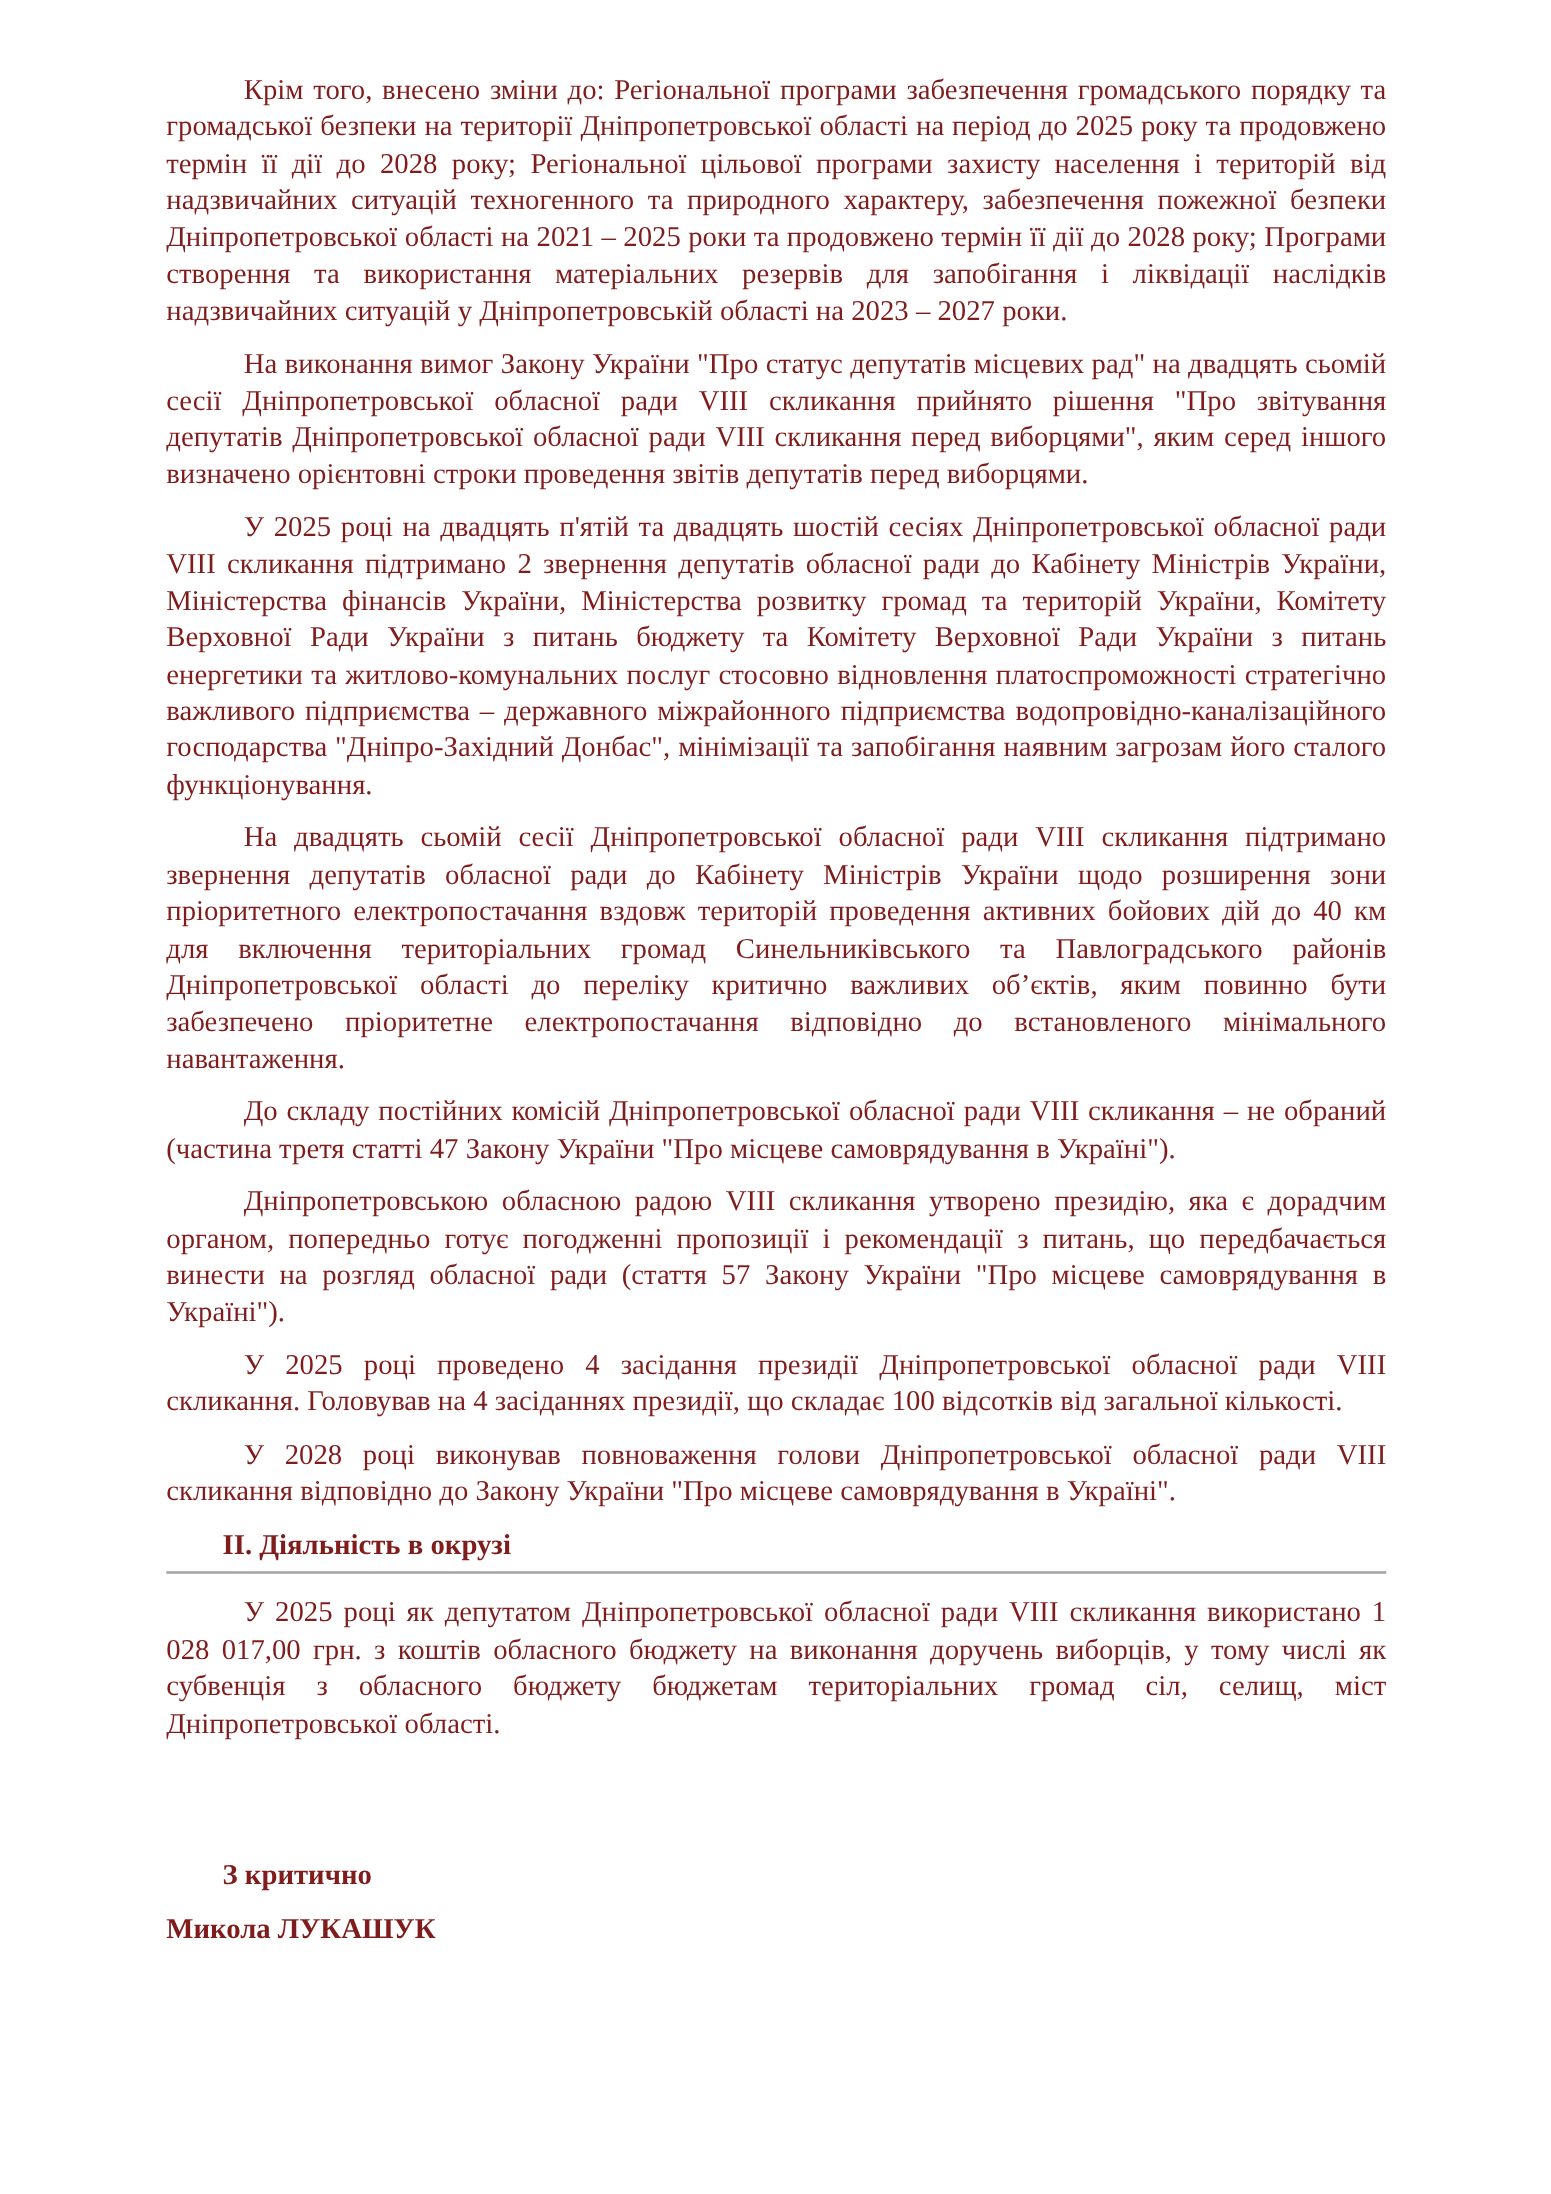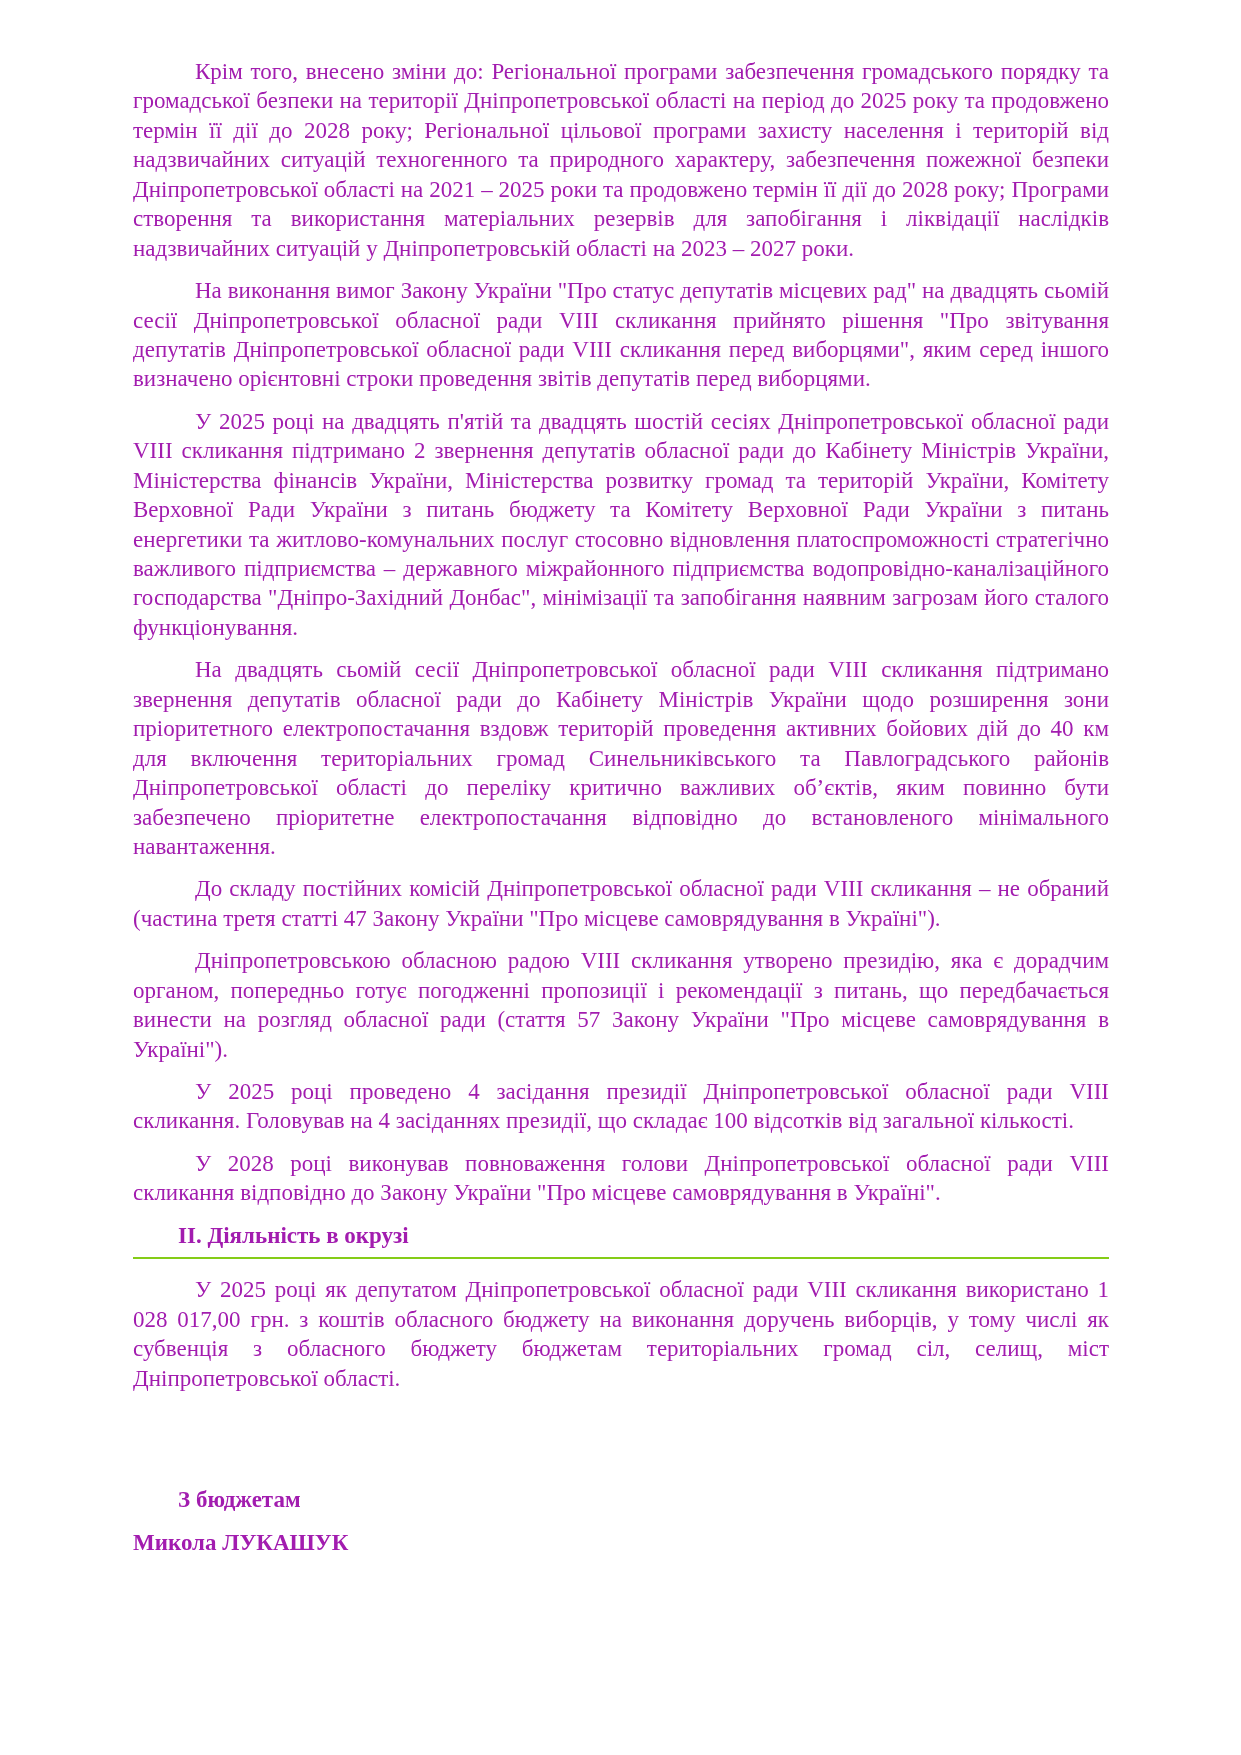--- a/index.html
+++ b/index.html
@@ -11,35 +11,35 @@
     position: relative;
     width: 1179px;
     height: 1755px;
     margin: 0 auto;
     background: #ffffff;
     box-sizing: border-box;
     padding: 57px 101px 20px 102px;
     font-family: "Liberation Serif", "DejaVu Serif", serif;
     font-size: 23px;
     line-height: 1.28;
-    color: #a21caf;
+    color: #7f1d1d;
     overflow: hidden;
   }
   .para {
     margin: 0 0 13px 0;
     text-align: justify;
     text-indent: 62px;
   }
   .section-heading {
     font-size: 23px;
     font-weight: bold;
     margin: 0 0 16px 0;
     padding-bottom: 7px;
     text-indent: 45px;
-    border-bottom: 2px solid #84cc16;
+    border-bottom: 2px solid #a3a3a3;
   }
   .closing {
     margin: 92px 0 0 0;
     font-weight: bold;
     text-indent: 45px;
     text-align: left;
   }
   .signature {
     margin: 14px 0 0 0;
     font-weight: bold;
@@ -57,16 +57,16 @@
   <p class="para">На двадцять сьомій сесії Дніпропетровської обласної ради VIII скликання підтримано звернення депутатів обласної ради до Кабінету Міністрів України щодо розширення зони пріоритетного електропостачання вздовж територій проведення активних бойових дій до 40 км для включення територіальних громад Синельниківського та Павлоградського районів Дніпропетровської області до переліку критично важливих об’єктів, яким повинно бути забезпечено пріоритетне електропостачання відповідно до встановленого мінімального навантаження.</p>
   <p class="para">До складу постійних комісій Дніпропетровської обласної ради VIII скликання – не обраний (частина третя статті 47 Закону України "Про місцеве самоврядування в Україні").</p>
   <p class="para">Дніпропетровською обласною радою VIII скликання утворено президію, яка є дорадчим органом, попередньо готує погодженні пропозиції і рекомендації з питань, що передбачається винести на розгляд обласної ради (стаття 57 Закону України "Про місцеве самоврядування в Україні").</p>
   <p class="para">У 2025 році проведено 4 засідання президії Дніпропетровської обласної ради VIII скликання. Головував на 4 засіданнях президії, що складає 100 відсотків від загальної кількості.</p>
   <p class="para">У 2028 році виконував повноваження голови Дніпропетровської обласної ради VIII скликання відповідно до Закону України "Про місцеве самоврядування в Україні".</p>
 
   <h2 class="section-heading">ІІ. Діяльність в окрузі</h2>
   <p class="para">У 2025 році як депутатом Дніпропетровської обласної ради VIII скликання використано 1 028 017,00 грн. з коштів обласного бюджету на виконання доручень виборців, у тому числі як субвенція з обласного бюджету бюджетам територіальних громад сіл, селищ, міст Дніпропетровської області.</p>
 
 
-  <p class="closing">З бюджетам</p>
+  <p class="closing">З критично</p>
   <p class="signature">Микола ЛУКАШУК</p>
 
 </div>
 
 </body></html>

